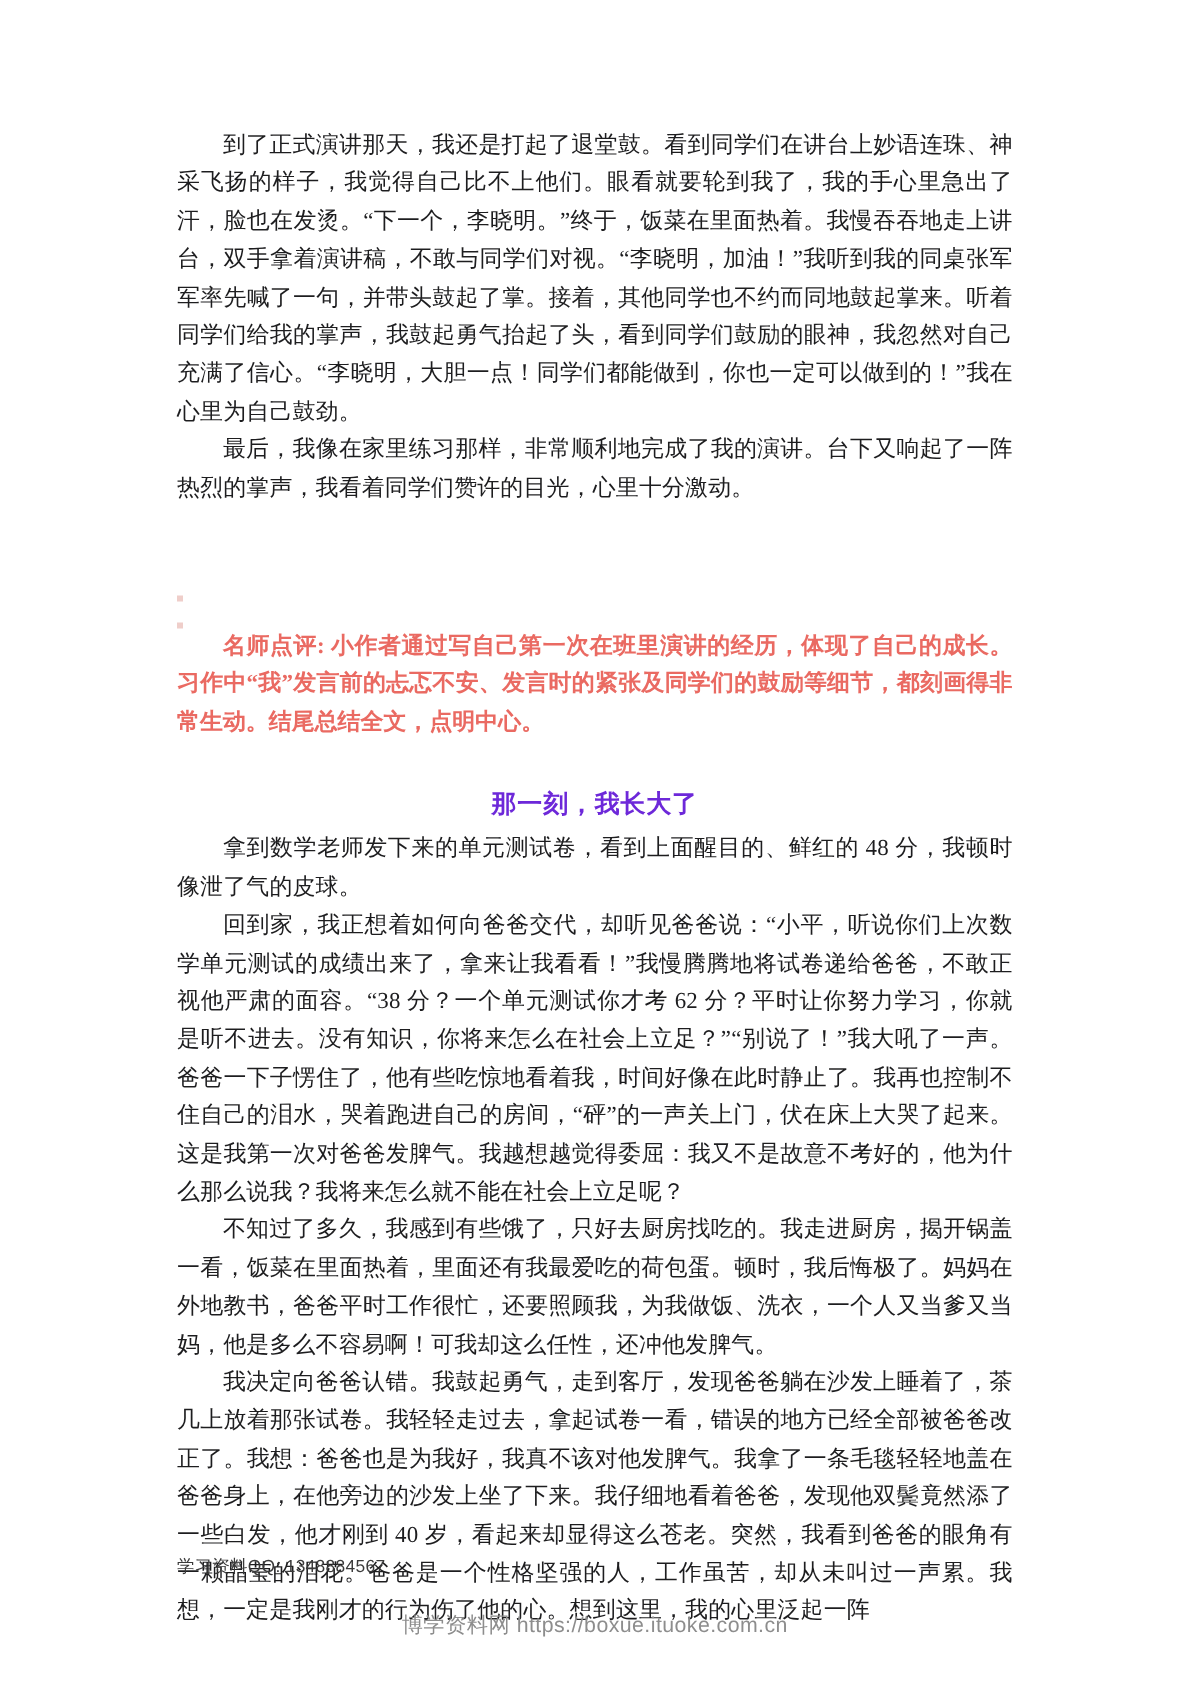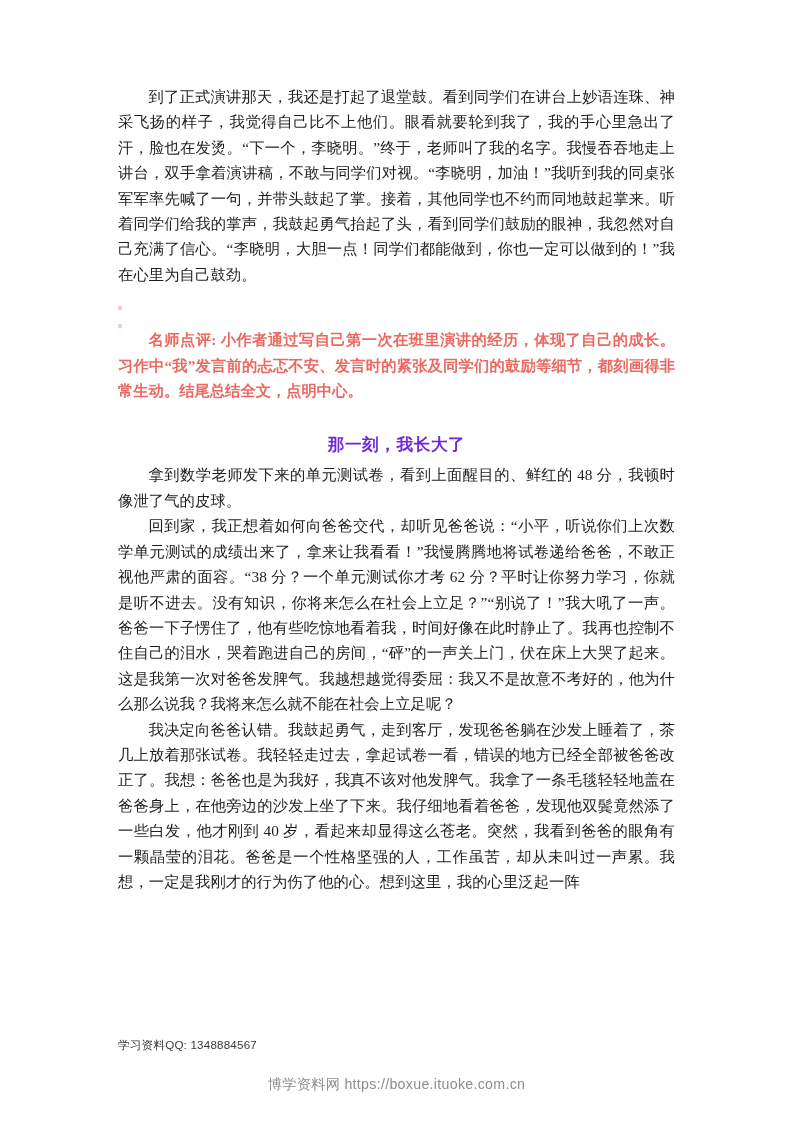--- a/index.html
+++ b/index.html
@@ -40,21 +40,21 @@
     line-height: 25.4px;
     text-align: justify;
     text-justify: inter-ideograph;
     text-indent: 2em;
     letter-spacing: 0.1px;
     color: #1d1d1f;
   }
 
   
   .comment-block {
-    margin-top: 40px;
+    margin-top: 80px;
     position: relative;
   }
   .comment {
     margin: 0;
     font-size: 15.3px;
     line-height: 25.4px;
     text-align: justify;
     text-justify: inter-ideograph;
     text-indent: 2em;
     color: #ea6a62;
@@ -127,35 +127,37 @@
   }
 </style>
 </head>
 <body>
 
 <div class="page">
 
   <div class="content">
 
     <div>
-      <p class="para">到了正式演讲那天，我还是打起了退堂鼓。看到同学们在讲台上妙语连珠、神采飞扬的样子，我觉得自己比不上他们。眼看就要轮到我了，我的手心里急出了汗，脸也在发烫。“下一个，李晓明。”终于，老师叫了我的名字。我慢吞吞地走上讲台，双手拿着演讲稿，不敢与同学们对视。“李晓明，加油！”我听到我的同桌张军军率先喊了一句，并带头鼓起了掌。接着，其他同学也不约而同地鼓起掌来。听着同学们给我的掌声，我鼓起勇气抬起了头，看到同学们鼓励的眼神，我忽然对自己充满了信心。“李晓明，大胆一点！同学们都能做到，你也一定可以做到的！”我在心里为自己鼓劲。</p>
+      <p class="para">到了正式演讲那天，我还是打起了退堂鼓。看到同学们在讲台上妙语连珠、神采飞扬的样子，我觉得自己比不上他们。眼看就要轮到我了，我的手心里急出了汗，脸也在发烫。“下一个，李晓明。”终于，饭菜在里面热着。我慢吞吞地走上讲台，双手拿着演讲稿，不敢与同学们对视。“李晓明，加油！”我听到我的同桌张军军率先喊了一句，并带头鼓起了掌。接着，其他同学也不约而同地鼓起掌来。听着同学们给我的掌声，我鼓起勇气抬起了头，看到同学们鼓励的眼神，我忽然对自己充满了信心。“李晓明，大胆一点！同学们都能做到，你也一定可以做到的！”我在心里为自己鼓劲。</p>
+      <p class="para">最后，我像在家里练习那样，非常顺利地完成了我的演讲。台下又响起了一阵热烈的掌声，我看着同学们赞许的目光，心里十分激动。</p>
     </div>
 
     <div class="comment-block">
       <span class="artifact a1"></span>
       <span class="artifact a2"></span>
       <p class="comment"><span class="lead">名师点评:</span><span> 小作者通过写自己第一次在班里演讲的经历，体现了自己的成长。习作中“我”发言前的忐忑不安、发言时的紧张及同学们的鼓励等细节，都刻画得非常生动。结尾总结全文，点明中心。</span></p>
     </div>
 
 
     <h1 class="essay-title">那一刻，我长大了</h1>
 
     <div class="essay-body">
       <p class="para">拿到数学老师发下来的单元测试卷，看到上面醒目的、鲜红的 48 分，我顿时像泄了气的皮球。</p>
       <p class="para">回到家，我正想着如何向爸爸交代，却听见爸爸说：“小平，听说你们上次数学单元测试的成绩出来了，拿来让我看看！”我慢腾腾地将试卷递给爸爸，不敢正视他严肃的面容。“38 分？一个单元测试你才考 62 分？平时让你努力学习，你就是听不进去。没有知识，你将来怎么在社会上立足？”“别说了！”我大吼了一声。爸爸一下子愣住了，他有些吃惊地看着我，时间好像在此时静止了。我再也控制不住自己的泪水，哭着跑进自己的房间，“砰”的一声关上门，伏在床上大哭了起来。这是我第一次对爸爸发脾气。我越想越觉得委屈：我又不是故意不考好的，他为什么那么说我？我将来怎么就不能在社会上立足呢？</p>
+      <p class="para">不知过了多久，我感到有些饿了，只好去厨房找吃的。我走进厨房，揭开锅盖一看，饭菜在里面热着，里面还有我最爱吃的荷包蛋。顿时，我后悔极了。妈妈在外地教书，爸爸平时工作很忙，还要照顾我，为我做饭、洗衣，一个人又当爹又当妈，他是多么不容易啊！可我却这么任性，还冲他发脾气。</p>
       <p class="para">我决定向爸爸认错。我鼓起勇气，走到客厅，发现爸爸躺在沙发上睡着了，茶几上放着那张试卷。我轻轻走过去，拿起试卷一看，错误的地方已经全部被爸爸改正了。我想：爸爸也是为我好，我真不该对他发脾气。我拿了一条毛毯轻轻地盖在爸爸身上，在他旁边的沙发上坐了下来。我仔细地看着爸爸，发现他双鬓竟然添了一些白发，他才刚到 40 岁，看起来却显得这么苍老。突然，我看到爸爸的眼角有一颗晶莹的泪花。爸爸是一个性格坚强的人，工作虽苦，却从未叫过一声累。我想，一定是我刚才的行为伤了他的心。想到这里，我的心里泛起一阵</p>
     </div>
 
   </div>
 
   <div class="qq-note">学习资料QQ: 1348884567</div>
 
   <div class="site-note">博学资料网 https://boxue.ituoke.com.cn</div>
 
 </div>

